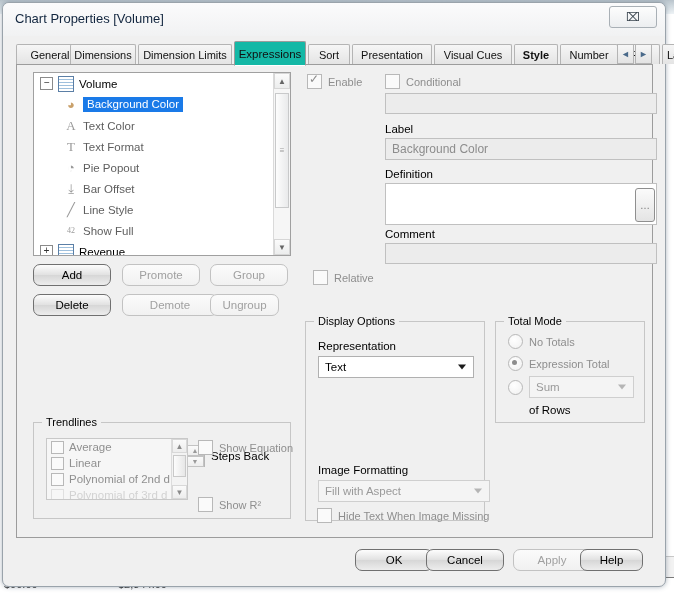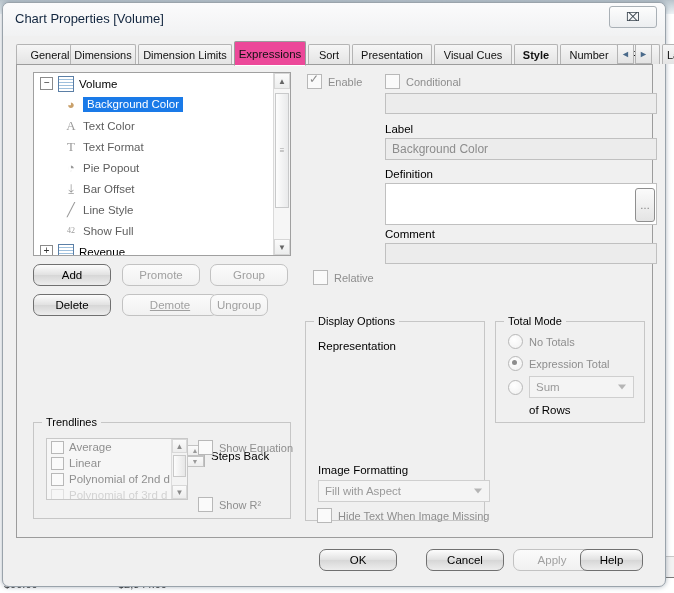--- a/index.html
+++ b/index.html
@@ -40,21 +40,21 @@
     background:linear-gradient(180deg,#fdfdfd 0%,#eceef0 100%);
     display:flex;align-items:center;justify-content:center;font-size:12px;color:#3b4650;cursor:pointer;}
 
   
   #tabstrip{position:absolute;left:13px;top:38px;width:637px;height:23px;}
   .tab{position:absolute;top:3px;height:20px;box-sizing:border-box;
     border:1px solid #b4b4b4;border-bottom:none;border-radius:2px 2px 0 0;
     background:linear-gradient(180deg,#f6f6f6 0%,#e4e4e4 100%);
     display:flex;align-items:center;justify-content:center;padding:0 5px;
     font-size:11px;color:#111;cursor:pointer;white-space:nowrap;overflow:hidden;}
-  .tab.active{top:0;height:25px;background:#ec4899;border-color:#9c9c9c;
+  .tab.active{top:0;height:25px;background:#14b8a6;border-color:#9c9c9c;
     border-bottom:1px solid #ffffff;z-index:5;font-size:11.5px;}
   .tabnav{position:absolute;top:3px;width:17px;height:20px;box-sizing:border-box;
     border:1px solid #b4b4b4;background:linear-gradient(180deg,#f7f7f7 0%,#e3e3e3 100%);
     display:flex;align-items:center;justify-content:center;color:#4a6a8a;font-size:9px;cursor:pointer;}
 
   
   #panel{position:absolute;left:13px;top:61px;width:637px;height:474px;
     background:#f0f0f0;border:1px solid #9c9c9c;box-sizing:border-box;}
 
   
@@ -247,22 +247,22 @@
         <div class="sb-arrow" id="tree-sb-up">▲</div>
         <div id="tree-sb-thumb">≡</div>
         <div class="sb-arrow" id="tree-sb-down">▼</div>
       </div>
     </div>
 
     <div class="btn strong" style="left:16px;top:199px;width:78px;">Add</div>
     <div class="btn disabled" style="left:105px;top:199px;width:78px;">Promote</div>
     <div class="btn disabled" style="left:193px;top:199px;width:78px;">Group</div>
     <div class="btn strong" style="left:16px;top:229px;width:78px;">Delete</div>
-    <div class="btn disabled" style="left:105px;top:229px;width:96px;text-decoration:underline;">Demote</div>
-    <div class="btn disabled" style="left:193px;top:229px;width:58px;">Ungroup</div>
+    <div class="btn disabled" style="left:105px;top:229px;width:96px;">Demote</div>
+    <div class="btn disabled" style="left:193px;top:229px;width:69px;">Ungroup</div>
 
     <div id="spin-box">10</div>
     <div id="spin-btns" style="left:169px;">
       <div class="spin-b">▲</div>
       <div class="spin-b">▼</div>
     </div>
     <div class="fieldlabel dimtext" style="left:194px;top:385px;">Steps Back</div>
 
     <div class="group" style="left:16px;top:357px;width:258px;height:97px;">
       <span class="group-title">Trendlines</span>
@@ -322,20 +322,24 @@
     <div class="inp" style="left:368px;top:178px;width:272px;height:21px;"></div>
 
     <div class="ck-row" style="left:296px;top:205px;">
       <span class="check"></span>
       <span class="dimtext">Relative</span>
     </div>
 
     <div class="group" style="left:288px;top:256px;width:180px;height:200px;">
       <span class="group-title">Display Options</span>
       <div class="fieldlabel" style="left:12px;top:18px;">Representation</div>
+      <div class="combo" style="left:12px;top:34px;width:156px;height:22px;">
+        <span>Text</span>
+        <span class="arrow"></span>
+      </div>
       <div class="fieldlabel" style="left:12px;top:142px;">Image Formatting</div>
       <div class="combo dis" style="left:12px;top:158px;width:172px;height:22px;">
         <span>Fill with Aspect</span>
         <span class="arrow"></span>
       </div>
     </div>
     <div class="ck-row" style="left:300px;top:443px;">
       <span class="check"></span>
       <span class="dimtext">Hide Text When Image Missing</span>
     </div>
@@ -356,19 +360,19 @@
       <div class="combo dis" style="left:33px;top:54px;width:105px;height:22px;">
         <span>Sum</span>
         <span class="arrow"></span>
       </div>
       <div class="fieldlabel" style="left:33px;top:82px;">of Rows</div>
     </div>
 
   </div>
 
   <div id="bottombar">
-    <div class="btn strong" style="left:316px;top:9px;width:78px;">OK</div>
+    <div class="btn strong" style="left:352px;top:9px;width:78px;">OK</div>
     <div class="btn strong" style="left:423px;top:9px;width:78px;">Cancel</div>
     <div class="btn disabled" style="left:510px;top:9px;width:78px;">Apply</div>
     <div class="btn strong" style="left:577px;top:9px;width:63px;">Help</div>
   </div>
 
 </div>
 
 </body></html>

